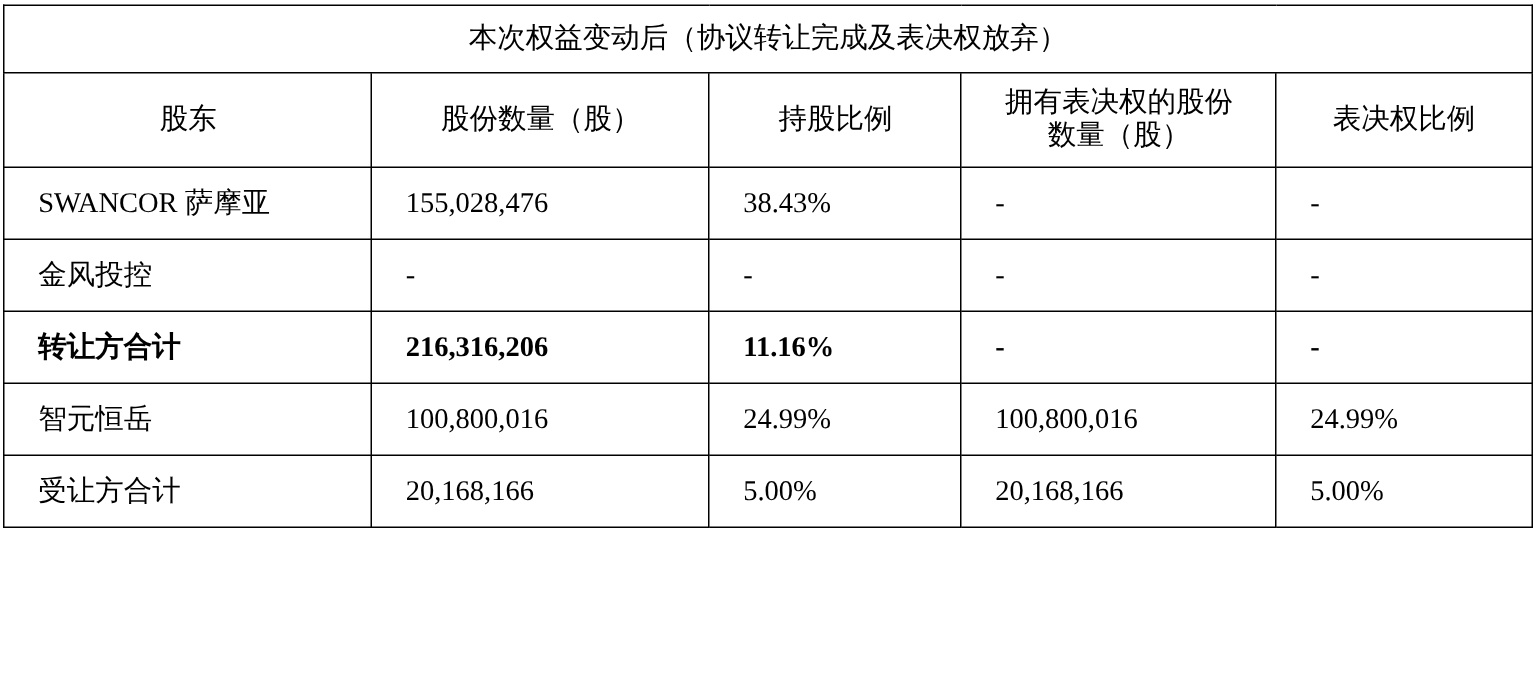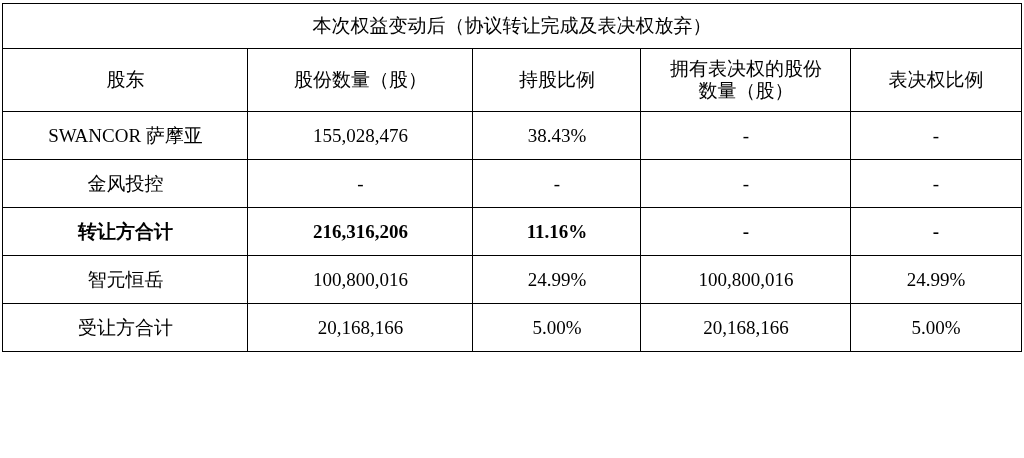--- a/index.html
+++ b/index.html
@@ -40,25 +40,25 @@
   .head-cell {
     text-align: center;
     height: 62px;
     font-size: 20px;
     font-weight: bold;
   }
   .head-cell.two-line {
     line-height: 1.15;
   }
   td.label {
-    text-align: center;
+    text-align: left;
     height: 47px;
   }
   td.num {
-    text-align: center;
+    text-align: left;
     height: 47px;
   }
   tr.total td {
     font-weight: bold;
   }
   .col-name { width: 245px; }
   .col-shares { width: 225px; }
   .col-ratio { width: 168px; }
   .col-vshares { width: 210px; }
   .col-vratio { width: 170px; }

